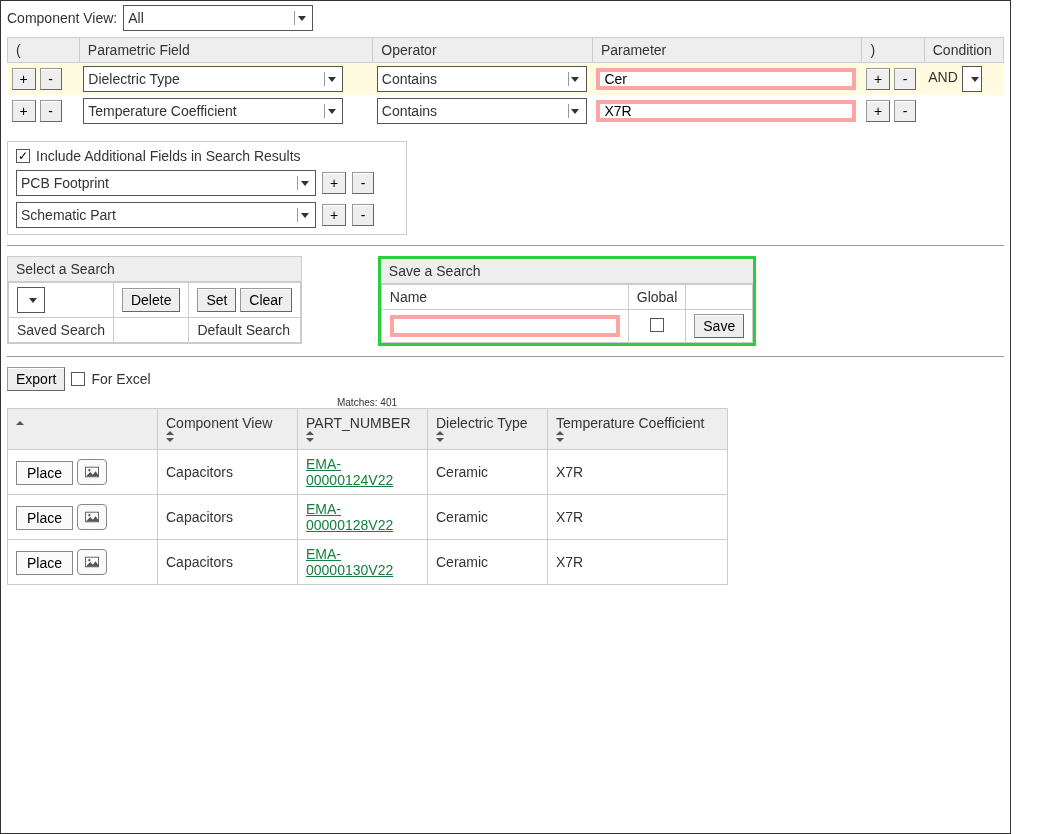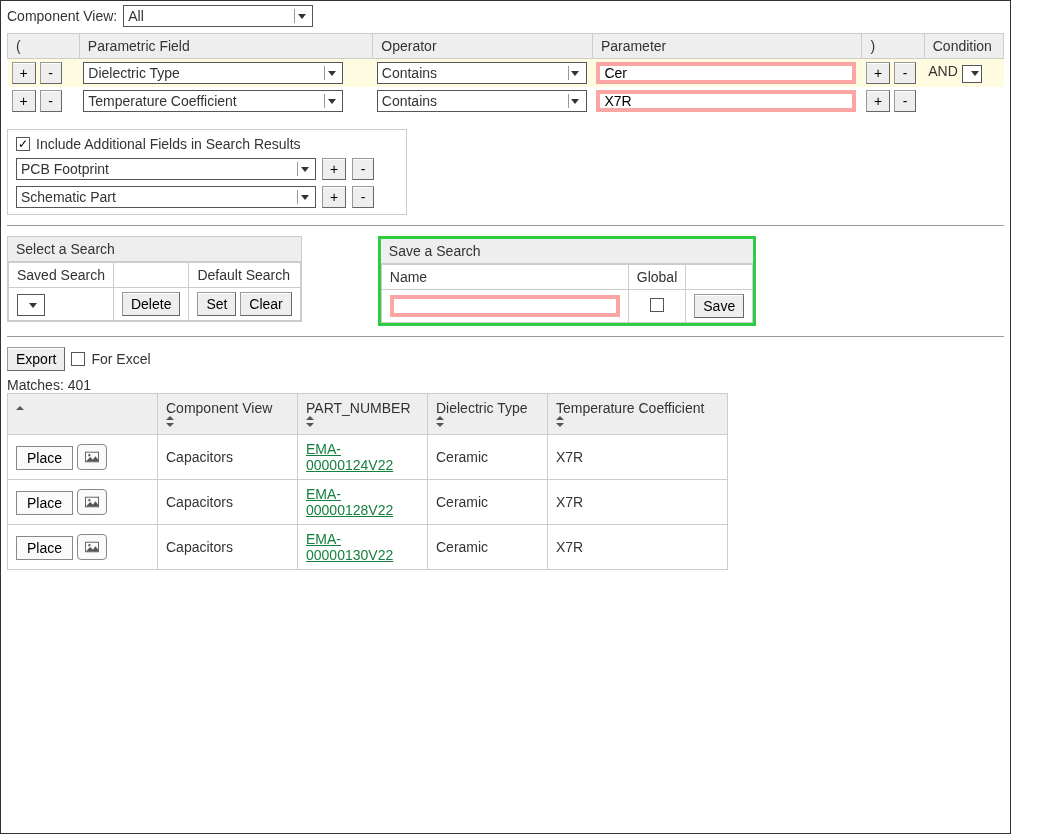--- a/index.html
+++ b/index.html
@@ -20,21 +20,21 @@
   }
   .row-flex { display: flex; align-items: center; gap: 6px; }
   .label { font-size: 14px; }
   .select {
     border: 1px solid #555;
     background: #fff;
     height: 22px;
     display: inline-flex;
     align-items: center;
     justify-content: space-between;
-    padding: 0 4px;
+    padding: 12px 4px;
     font-size: 14px;
     position: relative;
   }
   .chev-down {
     width: 14px; height: 14px;
     display: inline-flex; align-items: center; justify-content: center;
     border-left: 1px solid #999;
     margin-left: 4px;
   }
   .chev-down::after {
@@ -108,21 +108,21 @@
     padding: 4px 8px;
     border: 1px solid #ccc;
   }
   .panel td {
     padding: 4px 8px;
     border: 1px solid #ccc;
   }
   .panel.highlight { border: 3px solid #2ecc40; }
   
   .results { margin-top: 6px; }
-  .matches { text-align: left; font-size: 14px; width: 720px; }
+  .matches { text-align: center; font-size: 10px; width: 720px; }
   table.results-tbl {
     border-collapse: collapse;
     margin-top: 0;
   }
   table.results-tbl th {
     background: #eee;
     border: 1px solid #ccc;
     padding: 6px 8px;
     text-align: left;
     font-weight: normal;
@@ -288,36 +288,36 @@
 
   <hr class="sep">
 
   <div class="panels">
 
     <div class="panel">
       <div class="phead">Select a Search</div>
       <table>
         <tbody>
             <tr>
-          <th>Saved Search</th>
-          <th style="width:60px"></th>
-          <th>Default Search</th>
-        </tr>
-        <tr>
           <td>
             <div class="select" style="width:28px">
               <span></span>
               <span class="chev-down noborder"></span>
             </div>
           </td>
           <td><button class="btn">Delete</button></td>
           <td>
             <button class="btn">Set</button>
             <button class="btn">Clear</button>
           </td>
+        </tr>
+        <tr>
+          <th>Saved Search</th>
+          <th style="width:60px"></th>
+          <th>Default Search</th>
         </tr>
       </tbody>
         </table>
     </div>
 
     <div class="panel highlight">
       <div class="phead">Save a Search</div>
       <table>
         <tbody>
             <tr>

